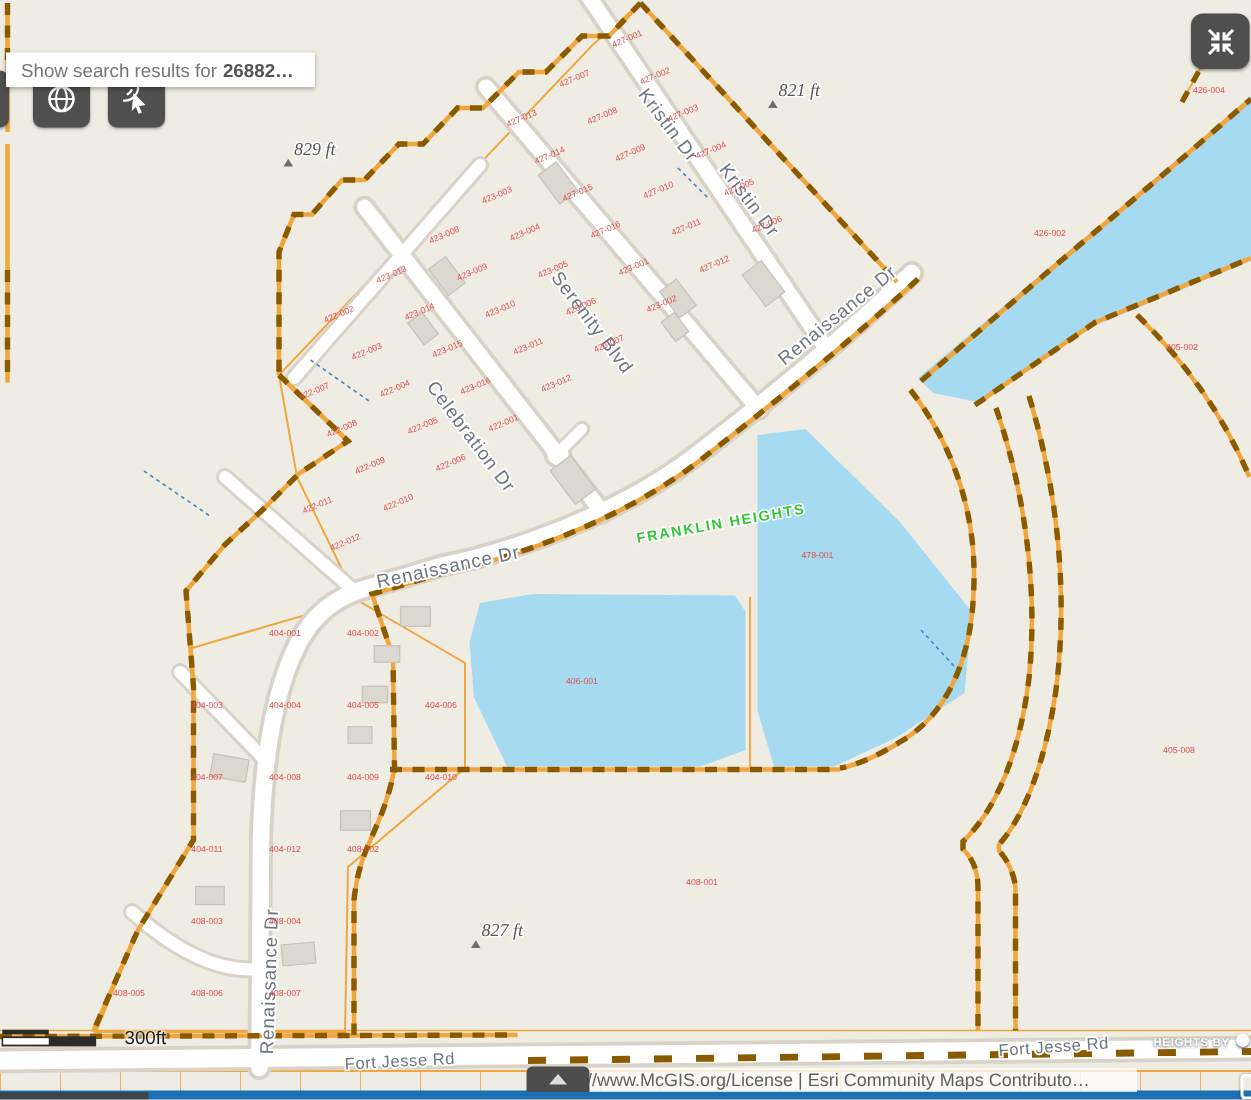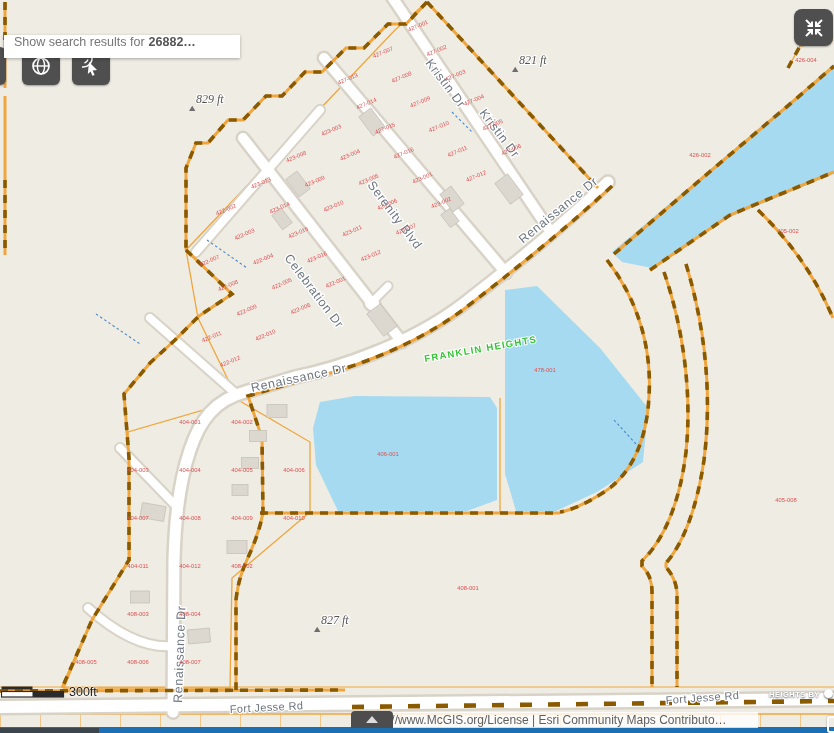--- a/index.html
+++ b/index.html
@@ -36,30 +36,30 @@
   .plabel{font:400 5.8px "Liberation Sans",sans-serif;fill:var(--ptext)}
   
   .search-box{position:absolute;left:4px;top:4px;width:242px;height:30px;
     background:#fff;border:1px solid #9b9b9b;border-radius:3px;
     display:flex;align-items:center;z-index:30;box-sizing:border-box}
   .search-box input{flex:1;min-width:0;border:none;outline:none;
     font:15.5px "Liberation Sans",sans-serif;color:#3f3f3f;padding:0 0 0 10px;background:transparent}
   .icon-btn{width:30px;height:28px;display:flex;align-items:center;justify-content:center;
     background:transparent;border:none;cursor:pointer;padding:0}
   .search-divider{width:1px;align-self:stretch;background:#b9b9b9}
-  .suggestion{position:absolute;left:4px;top:35px;width:236px;height:23px;background:#fff;
-    box-shadow:0 1px 3px rgba(0,0,0,.3);z-index:29;display:flex;
+  .suggestion{position:absolute;left:4px;top:35px;width:206px;height:23px;background:#fff;
+    box-shadow:0 1px 3px rgba(0,0,0,.3);z-index:29;display:flex;align-items:center;
     font:12.5px "Liberation Sans",sans-serif;color:#767676;padding-left:10px;box-sizing:border-box;
     white-space:nowrap;overflow:hidden}
   .suggestion strong{color:#555;margin-left:4px}
   .tool-btn{position:absolute;width:38px;height:38px;background:var(--btn);border-radius:6px;
     box-shadow:0 1px 2px rgba(0,0,0,.35);z-index:20;display:flex;align-items:center;justify-content:center}
   .scalebar{position:absolute;left:1px;top:686px;z-index:25;display:flex;align-items:flex-end}
   .scalebar .txt{font:12.5px "Liberation Sans",sans-serif;color:#1a1a1a;
-     text-shadow:0 0 2px #fff,0 0 2px #fff,0 0 3px #fff;margin-left:2px;line-height:12px}
+     text-shadow:0 0 2px #fff,0 0 2px #fff,0 0 3px #fff;margin-left:16px;line-height:12px}
   .deg-badge{position:absolute;left:0;top:728px;height:35px;background:rgba(64,64,64,.88);
     color:#fff;font:12px "Liberation Sans",sans-serif;line-height:17px;padding:16px 7px;z-index:25}
   .attrib-bar{position:absolute;left:362px;top:712px;width:396px;height:16px;
     background:rgba(255,255,255,.78);z-index:24;overflow:hidden;white-space:nowrap;
     font:12px "Liberation Sans",sans-serif;color:#5f5f5f;line-height:16px;padding-left:6px;box-sizing:border-box}
   .attrib-tab{position:absolute;left:351px;top:711px;width:42px;height:17px;background:#4d4d4d;
     border-radius:4px 4px 0 0;z-index:26;display:flex;align-items:center;justify-content:center}
   .attrib-tab .tri{width:0;height:0;border-left:6px solid transparent;border-right:6px solid transparent;
     border-bottom:7px solid #dcdcdc}
   .powered{position:absolute;left:769px;top:690px;font:700 7.5px "Liberation Sans",sans-serif;

